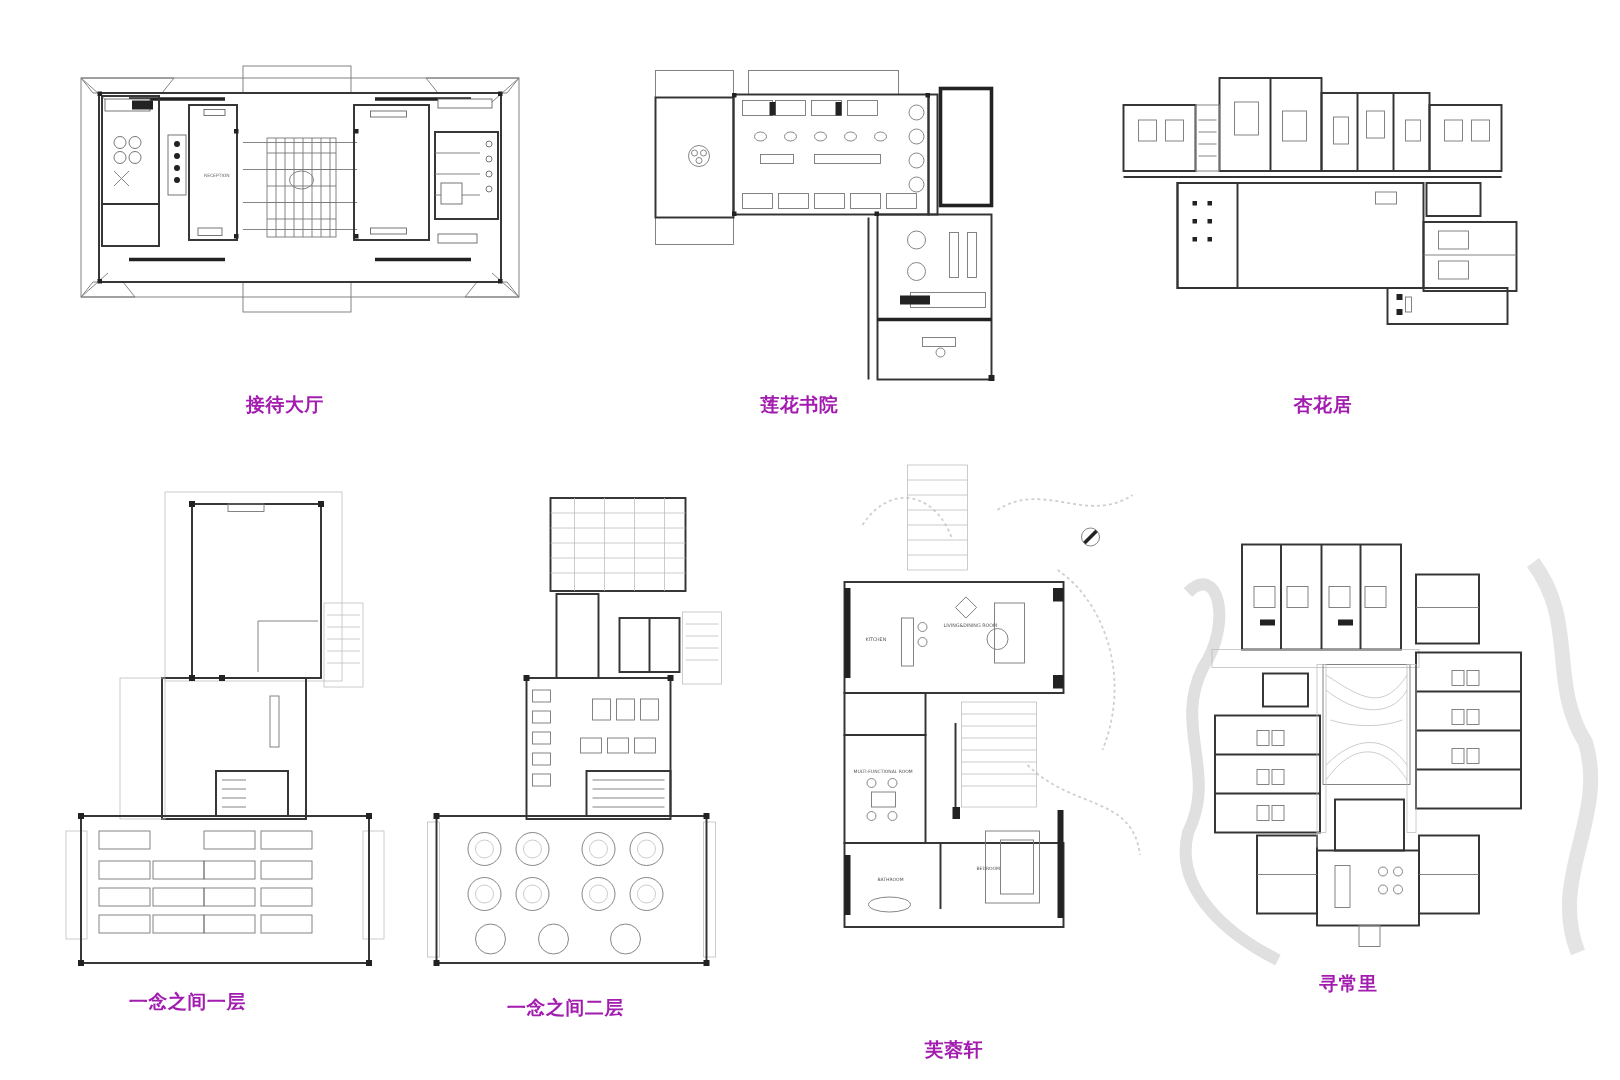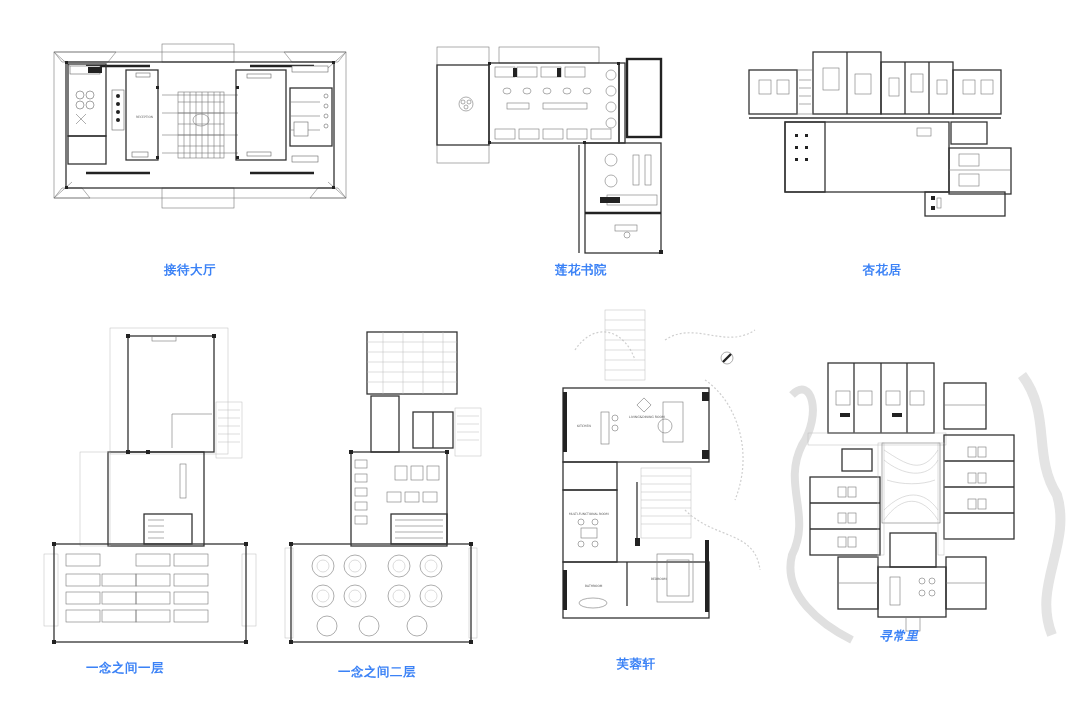--- a/index.html
+++ b/index.html
@@ -1,19 +1,19 @@
 <!DOCTYPE html>
 <html><head>
 <meta charset="utf-8">
 <style>
   html,body{margin:0;padding:0;background:#ffffff;}
   body{width:1080px;height:720px;position:relative;overflow:hidden;font-family:"DejaVu Sans","Liberation Sans",sans-serif;}
   .plan{position:absolute;}
   .plan svg{position:absolute;left:0;top:0;overflow:visible;}
-  .caption{position:absolute;font-size:12.5px;font-weight:bold;color:#3b82f6;letter-spacing:0.5px;white-space:nowrap;transform:translateX(-50%);}
+  .caption{position:absolute;font-size:12.5px;font-weight:bold;color:#a21caf;letter-spacing:0.5px;white-space:nowrap;transform:translateX(-50%);}
   .w{stroke:#333;fill:none;stroke-width:1.3;}
   .wt{stroke:#222;fill:none;stroke-width:2.4;}
   .l{stroke:#777;fill:none;stroke-width:0.6;}
   .ll{stroke:#bbb;fill:none;stroke-width:0.5;}
   .f{fill:#fff;stroke:#666;stroke-width:0.6;}
   .dk{fill:#222;}
   .land{fill:none;stroke:#cfcfcf;stroke-width:1.2;stroke-dasharray:2 2;}
   .pillar{fill:#222;}
 </style>
 </head>
@@ -174,21 +174,21 @@
     <line class="wt" x1="150" y1="168" x2="226" y2="168"></line>
     <g class="pillar">
       <rect x="53" y="17" width="3" height="3"></rect>
         <rect x="182" y="17" width="3" height="3"></rect>
       <rect x="53" y="96" width="3" height="3"></rect>
         <rect x="148" y="96" width="3" height="3"></rect>
       <rect x="224" y="205" width="4" height="4"></rect>
     </g>
   </svg>
 </div>
-<div class="caption" style="left:533px;top:262px;margin-left:48px;">莲花书院</div>
+<div class="caption" style="left:533px;top:262px;">莲花书院</div>
 
 <div class="plan" style="left:745px;top:50px;width:270px;height:170px;">
   <svg width="270" height="170" viewBox="0 0 270 170">
 
     <rect class="w" x="4" y="20" width="48" height="44"></rect>
     <rect class="w" x="68" y="2" width="68" height="62"></rect>
     <line class="w" x1="102" y1="2" x2="102" y2="64"></line>
     <rect class="w" x="136" y="12" width="72" height="52"></rect>
     <line class="w" x1="160" y1="12" x2="160" y2="64"></line>
       <line class="w" x1="184" y1="12" x2="184" y2="64"></line>
@@ -443,21 +443,21 @@
     <line class="w" x1="72" y1="252" x2="72" y2="296"></line>
     <rect class="dk" x="8" y="260" width="4" height="40"></rect>
       <rect class="dk" x="150" y="230" width="4" height="72"></rect>
     <rect class="l" x="102" y="244" width="36" height="48"></rect>
     <rect class="l" x="112" y="250" width="22" height="36"></rect>
     <ellipse class="l" cx="38" cy="293" rx="14" ry="5"></ellipse>
     <text x="96" y="270" font-size="3" fill="#555">BEDROOM</text>
     <text x="30" y="277" font-size="3" fill="#555">BATHROOM</text>
   </svg>
 </div>
-<div class="caption" style="left:636px;top:656px;">芙蓉轩</div>
+<div class="caption" style="left:636px;top:692px;">芙蓉轩</div>
 
 <div class="plan" style="left:782px;top:355px;width:290px;height:290px;">
   <svg width="290" height="290" viewBox="0 0 290 290">
 
     <path d="M10 40 C30 20, 40 60, 20 90 C0 130, 30 160, 10 200 C0 240, 40 270, 70 285" fill="none" stroke="#e0e0e0" stroke-width="8"></path>
     <path d="M240 20 C270 60, 250 100, 275 140 C290 190, 250 230, 270 280" fill="none" stroke="#e4e4e4" stroke-width="10"></path>
 
     <rect class="w" x="46" y="8" width="106" height="70"></rect>
     <line class="w" x1="72" y1="8" x2="72" y2="78"></line>
       <line class="w" x1="99" y1="8" x2="99" y2="78"></line>
@@ -525,13 +525,13 @@
 
     <rect class="w" x="56" y="202" width="40" height="52"></rect>
     <rect class="w" x="164" y="202" width="40" height="52"></rect>
     <line class="l" x1="56" y1="228" x2="96" y2="228"></line>
       <line class="l" x1="164" y1="228" x2="204" y2="228"></line>
     <line class="ll" x1="96" y1="200" x2="96" y2="210"></line>
     <rect class="ll" x="96" y="88" width="6" height="112"></rect>
     <rect class="ll" x="156" y="88" width="6" height="112"></rect>
   </svg>
 </div>
-<div class="caption" style="left:899px;top:628px;font-style:italic;">寻常里</div>
+<div class="caption" style="left:899px;top:648px;">寻常里</div>
 
 </body></html>

